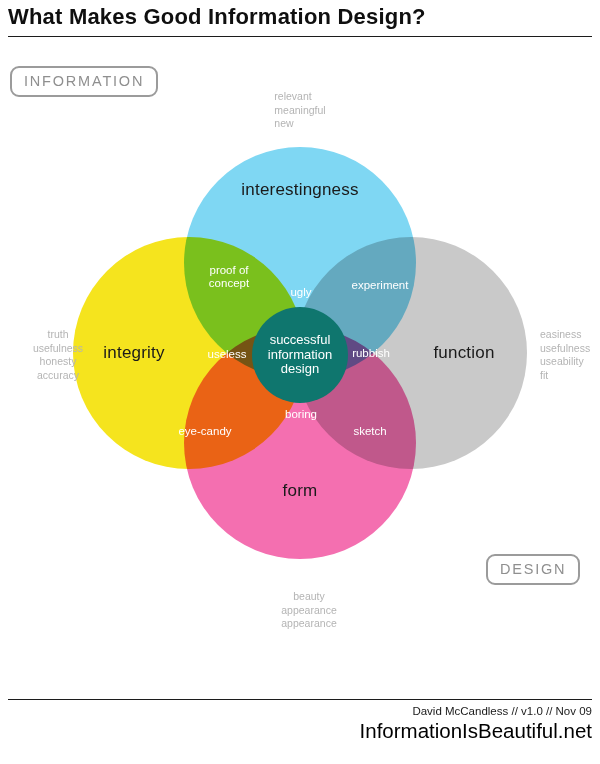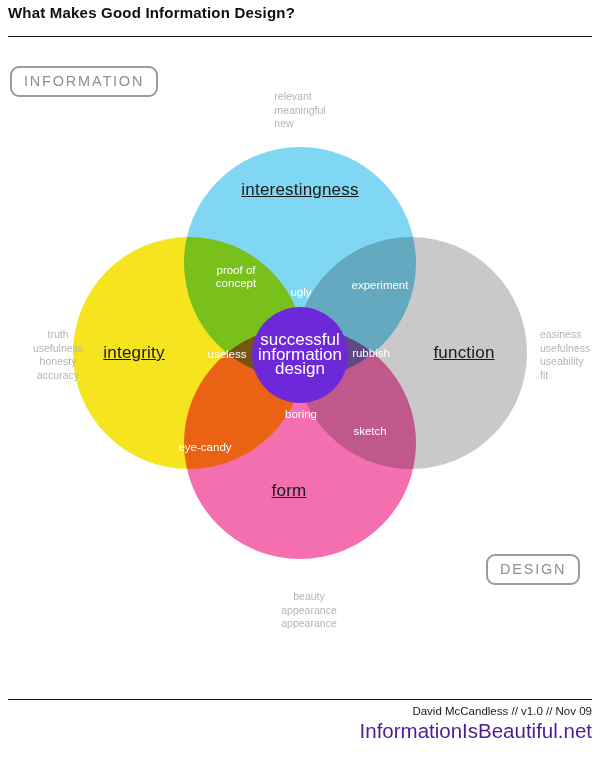--- a/index.html
+++ b/index.html
@@ -1,68 +1,68 @@
 <!DOCTYPE html>
 <html><head>
 <meta charset="utf-8">
 <style>
   html,body{margin:0;padding:0;background:#ffffff;}
   .canvas{
     position:relative;width:600px;height:764px;background:#ffffff;
     font-family:"Liberation Sans","DejaVu Sans",sans-serif;overflow:hidden;
   }
   
-  .title{position:absolute;left:8px;top:4px;font-size:15px;font-weight:600;
+  .title{position:absolute;left:8px;top:4px;font-size:22px;font-weight:600;
          color:#0f0f0f;letter-spacing:0.2px;}
   .rule{position:absolute;left:8px;right:8px;border-top:1.5px solid #1c1c1c;height:0;}
   .rule-top{top:36px;}
   .rule-bottom{top:699px;}
   
   .badge{position:absolute;border:2px solid #9b9b9b;border-radius:9px;color:#8f8f8f;
          font-size:14.5px;font-weight:500;letter-spacing:1.8px;padding:5px 12px 6px;}
   .badge-information{left:10px;top:66px;}
   .badge-design{left:486px;top:554px;}
   
   .vcircle{position:absolute;width:232px;height:232px;border-radius:50%;
            mix-blend-mode:multiply;z-index:1;}
   .circle-interestingness{left:184px;top:147px;background:#7fd7f3;}
   .circle-integrity{left:73px;top:237px;background:#f5e41e;}
   .circle-function{left:295px;top:237px;background:#c9c9c9;}
   .circle-form{left:184px;top:327px;background:#f46fb0;}
   
   .center-circle{position:absolute;left:252px;top:307px;width:96px;height:96px;
-    border-radius:50%;background:#6d28d9;z-index:3;display:flex;align-items:center;
-    justify-content:center;text-align:center;color:#ffffff;font-size:17px;
+    border-radius:50%;background:#0f766e;z-index:3;display:flex;align-items:center;
+    justify-content:center;text-align:center;color:#ffffff;font-size:13px;
     line-height:14.5px;font-weight:500;white-space:pre-line;}
   
   .lbl{position:absolute;transform:translate(-50%,-50%);z-index:5;text-align:center;
        white-space:pre-line;}
-  .big-label{font-size:17px;font-weight:500;color:#1a1a1a;letter-spacing:0.2px;text-decoration:underline;}
+  .big-label{font-size:17px;font-weight:500;color:#1a1a1a;letter-spacing:0.2px;}
   .small-label{font-size:11.5px;font-weight:500;color:#ffffff;line-height:13px;}
   .lbl-interestingness{left:300px;top:190px;}
   .lbl-integrity{left:134px;top:353px;}
   .lbl-function{left:464px;top:353px;}
-  .lbl-form{left:289px;top:491px;}
-  .lbl-proof{left:236px;top:277px;}
+  .lbl-form{left:300px;top:491px;}
+  .lbl-proof{left:229px;top:277px;}
   .lbl-experiment{left:380px;top:277px;margin-top:8px;}
   .lbl-ugly{left:301px;top:292px;}
   .lbl-useless{left:227px;top:354px;}
   .lbl-rubbish{left:371px;top:353px;}
-  .lbl-eyecandy{left:205px;top:431px;margin-top:16px;}
+  .lbl-eyecandy{left:205px;top:431px;}
   .lbl-sketch{left:370px;top:431px;}
   .lbl-boring{left:301px;top:414px;}
   
   .annotation{position:absolute;color:#b4b4b4;font-size:10.5px;line-height:13.5px;z-index:2;}
   .annotation-top{left:300px;top:90px;transform:translateX(-50%);}
   .annotation-left{left:12px;top:328px;width:92px;text-align:center;}
   .annotation-right{left:540px;top:328px;text-align:left;}
   .annotation-bottom{left:300px;top:590px;transform:translateX(-50%);text-align:center;margin-left:9px;}
   
   .footer-credit{position:absolute;right:8px;top:705px;font-size:11.5px;color:#1a1a1a;}
-  .footer-site{position:absolute;right:8px;top:719px;font-size:20.5px;font-weight:500;color:#4c1d95;}
+  .footer-site{position:absolute;right:8px;top:719px;font-size:20.5px;font-weight:500;color:#000000;}
 </style>
 </head>
 <body>
 
 <div class="canvas">
 
   <div class="title">What Makes Good Information Design?</div>
   <div class="rule rule-top"></div>
 
   <div class="badge badge-information">INFORMATION</div>

